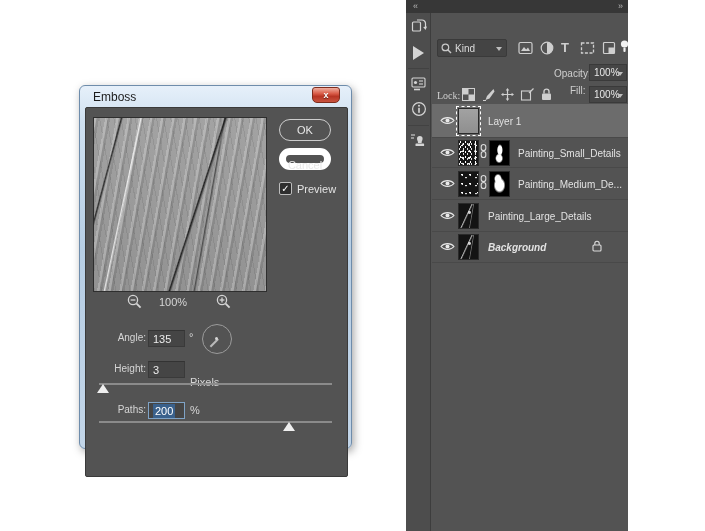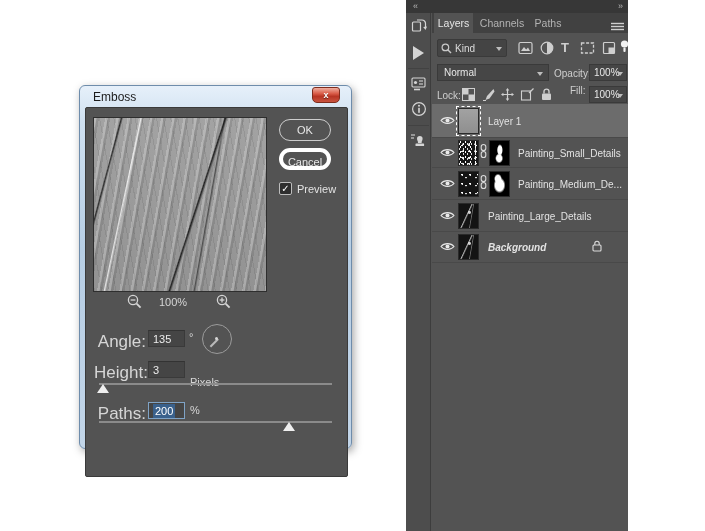--- a/index.html
+++ b/index.html
@@ -25,33 +25,33 @@
                linear-gradient(102deg, transparent 22%, rgba(255,255,255,.75) 22.5%, transparent 23.4%),
                linear-gradient(108deg, transparent 57%, rgba(20,20,20,.9) 57.6%, rgba(140,140,140,.5) 58.6%, transparent 59.6%),
                linear-gradient(100deg, transparent 64%, rgba(30,30,30,.6) 64.5%, transparent 65.4%),
                repeating-linear-gradient(100deg, rgba(255,255,255,.22) 0 2px, rgba(0,0,0,.10) 3px 5px, transparent 5px 11px),
                repeating-linear-gradient(80deg, rgba(0,0,0,.08) 0 1px, transparent 1px 7px),
                linear-gradient(180deg,#a3a3a3,#929292); }
 
   .btn { position:absolute; left:193px; width:52px; height:22px; border-radius:11px;
          background:#535353; color:#e8e8e8; font-size:11px; text-align:center; line-height:20px; cursor:pointer; }
   .btn-ok { top:11px; border:1px solid #cdcdcd; }
-  .btn-cancel { top:40px; border:4px solid #ffffff; }
+  .btn-cancel { top:40px; border:7px solid #ffffff; }
 
   .chk-row { position:absolute; left:193px; top:74px; height:14px; }
   .chk { position:absolute; left:0; top:0; width:13px; height:13px; background:#2e2e2e;
          border:1px solid #bdbdbd; border-radius:2px; color:#fff; font-size:10px; line-height:11px; text-align:center; cursor:pointer; }
   .chk-label { position:absolute; left:18px; top:1px; font-size:11px; color:#e3e3e3; white-space:nowrap; }
 
   .zoom-row { position:absolute; left:0; top:186px; width:188px; height:16px; }
   .mag { position:absolute; top:0; cursor:pointer; }
   .mag-minus { left:41px; } .mag-plus { left:130px; }
   .zoom-val { position:absolute; left:57px; top:2px; width:60px; text-align:center; font-size:11px; color:#d6d6d6; }
 
-  .fld-label { position:absolute; left:8px; width:52px; text-align:right; font-size:17px; color:#d6d6d6; }
+  .fld-label { position:absolute; left:8px; width:52px; text-align:right; font-size:10px; color:#d6d6d6; }
   .fld-box { position:absolute; left:62px; width:37px; height:17px; background:#454545;
              border:1px solid #3a3a3a; border-top-color:#333; font-size:11px; color:#ececec;
              padding:2px 0 0 4px; cursor:text; }
   .fld-unit { position:absolute; font-size:11px; color:#d6d6d6; }
   .sel { background:#3a618c; color:#fff; padding:1px 2px; }
   .focus-box { border:1px solid #7fa3c6; }
 
   .dial { position:absolute; left:116px; top:216px; width:30px; height:30px; border:1.5px solid #9b9b9b;
           border-radius:50%; cursor:pointer; }
   .dial-needle { position:absolute; left:4px; top:12.5px; width:11px; height:1.5px; background:#b9b9b9;
@@ -226,32 +226,20 @@
       </div>
     </div>
 
     <div class="minibar">
       <span class="mb-l">«</span>
       <span class="mb-r">»</span>
     </div>
 
     <div class="main">
 
-      <div class="tabbar">
-        <div class="tab tab-active">Layers</div>
-        <div class="tab tab-i1">Channels</div>
-        <div class="tab tab-i2">Paths</div>
-        <span class="panel-menu">
-          <svg width="13" height="10" viewBox="0 0 13 10">
-              <line x1="0" y1="1.5" x2="13" y2="1.5" stroke="#cfcfcf" stroke-width="1.4"></line>
-              <line x1="0" y1="4.5" x2="13" y2="4.5" stroke="#cfcfcf" stroke-width="1.4"></line>
-              <line x1="0" y1="7.5" x2="13" y2="7.5" stroke="#cfcfcf" stroke-width="1.4"></line>
-            </svg>
-        </span>
-      </div>
 
       <div class="kind-box">
         <svg style="position:absolute;left:3px;top:3px;" width="11" height="11" viewBox="0 0 11 11">
             <circle cx="4.4" cy="4.4" r="3.3" fill="none" stroke="#c9c9c9" stroke-width="1.2"></circle>
             <line x1="7" y1="7" x2="10" y2="10" stroke="#c9c9c9" stroke-width="1.4"></line>
           </svg>
         <span class="kind-txt">Kind</span>
         <span class="chev" style="right:4px; top:7px;"></span>
       </div>
       <span class="f-icon" style="left:86px;">
@@ -278,31 +266,27 @@
             <rect x="6.5" y="6.5" width="6" height="6" fill="#cfcfcf"></rect>
           </svg>
       </span>
       <span class="f-icon" style="left:188px; top:26px;">
         <svg width="9" height="13" viewBox="0 0 9 13">
             <circle cx="4.5" cy="4" r="3.6" fill="#f2f2f2"></circle>
             <rect x="3.4" y="7.5" width="2.2" height="4.5" rx="1" fill="#f2f2f2"></rect>
           </svg>
       </span>
 
-      <div class="blend-box">
-        <span>Normal</span>
-        <span class="chev" style="right:5px; top:7px;"></span>
-      </div>
       <div class="row-label" style="left:122px; top:55px;">Opacity:</div>
       <div class="val-box" style="left:157px; top:51px;">
         <span>100%</span>
         <span class="chev" style="right:3px; top:7px;"></span>
       </div>
 
-      <div class="row-label" style="left:5px; top:77px;">Lock:</div>
+      <div class="row-label" style="left:5px; top:77px;font-family:Liberation Serif, serif;">Lock:</div>
       <span class="l-icon" style="left:30px;">
         <svg width="13" height="13" viewBox="0 0 13 13">
             <rect x=".5" y=".5" width="12" height="12" fill="none" stroke="#cfcfcf"></rect>
             <rect x="1" y="1" width="5.5" height="5.5" fill="#cfcfcf"></rect>
             <rect x="6.5" y="6.5" width="5.5" height="5.5" fill="#cfcfcf"></rect>
           </svg>
       </span>
       <span class="l-icon" style="left:50px;">
         <svg width="13" height="13" viewBox="0 0 13 13">
             <path d="M11.5 1 L5 8 L3.5 12 L7.5 10.5 L12.5 3.5 Z" fill="#cfcfcf"></path>

